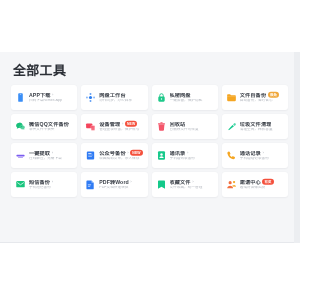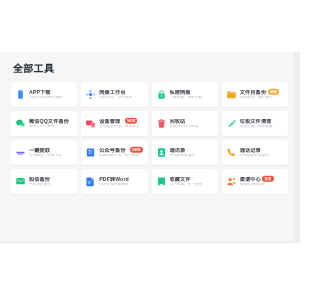--- a/index.html
+++ b/index.html
@@ -44,21 +44,21 @@
   .panel-right-edge {
     position: absolute;
     left: 294px;
     top: 52px;
     width: 6px;
     height: 191px;
     background: #eceef1;
   }
 
   .panel-title {
-    font-size: 10px;
+    font-size: 13px;
     font-weight: bold;
     color: #2b2f36;
     letter-spacing: 0.3px;
     margin: 0 0 8px 2px;
     line-height: 1;
     white-space: nowrap;
   }
 
   
   .grid {

